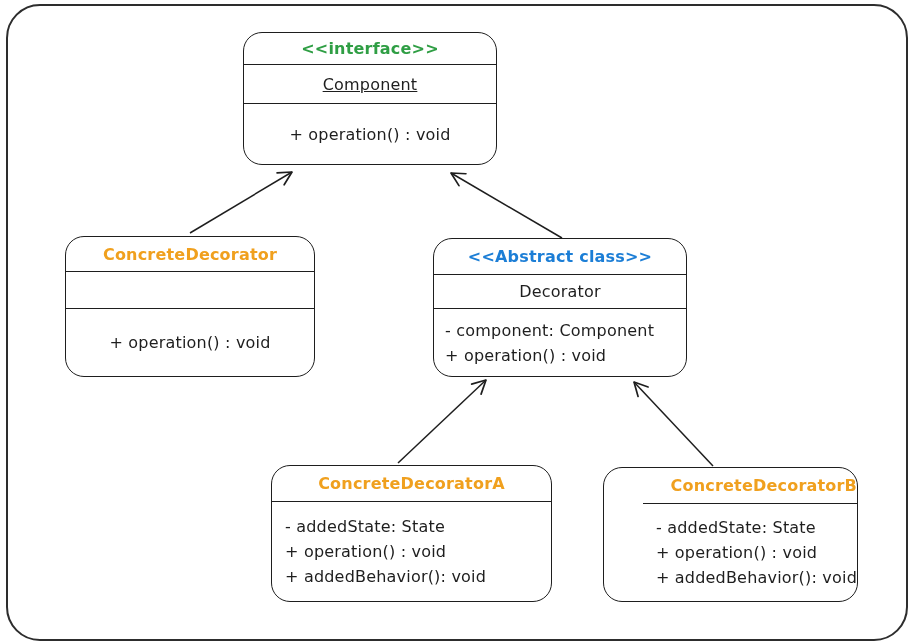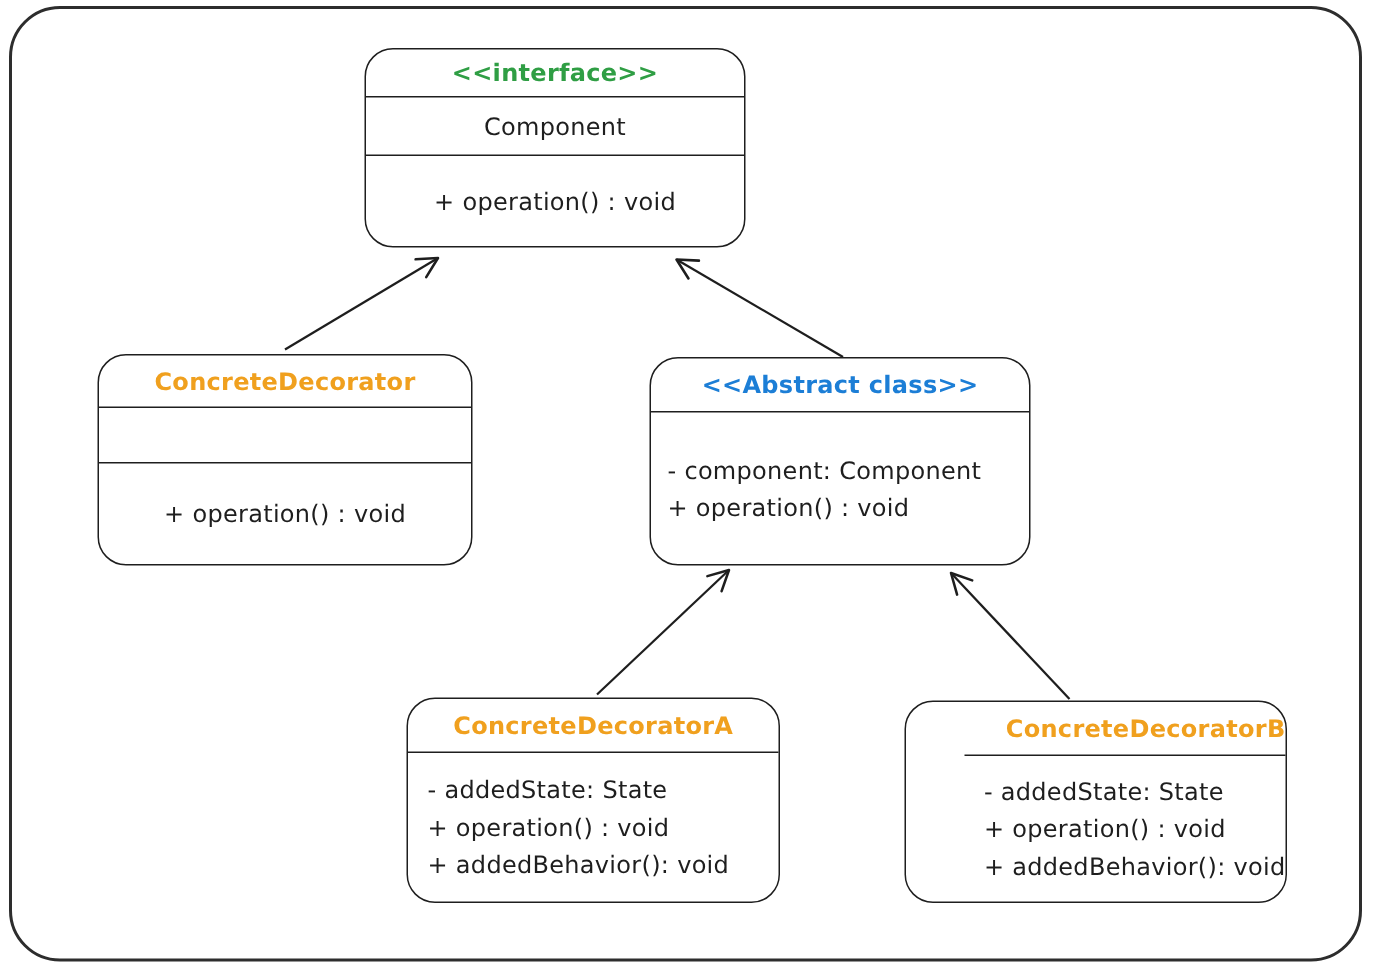--- a/index.html
+++ b/index.html
@@ -70,21 +70,21 @@
     <line x1="190" y1="233" x2="292" y2="172" stroke="#1e1e1e" stroke-width="1.5" marker-end="url(#openArrow)"></line>
     <line x1="562" y1="238" x2="451" y2="173" stroke="#1e1e1e" stroke-width="1.5" marker-end="url(#openArrow)"></line>
     <line x1="398" y1="463" x2="486" y2="380" stroke="#1e1e1e" stroke-width="1.5" marker-end="url(#openArrow)"></line>
     <line x1="713" y1="466" x2="634" y2="382" stroke="#1e1e1e" stroke-width="1.5" marker-end="url(#openArrow)"></line>
   </svg>
 
   <div class="uml-box" style="left:243px; top:32px; width:254px; height:133px;">
     <div class="sec title" style="height:31px;">
       <span style="color: rgb(47, 158, 68);">&lt;&lt;interface&gt;&gt;</span>
     </div>
-    <div class="sec" style="height:39px;">
+    <div class="sec" style="height:39px;text-decoration:underline;">
       <span>Component</span>
     </div>
     <div class="sec" style="flex:1;">
       <span>+ operation() : void</span>
     </div>
   </div>
 
   <div class="uml-box" style="left:65px; top:236px; width:250px; height:141px;justify-content:flex-end;">
     <div class="sec title" style="height:34px;">
       <span style="color: rgb(240, 160, 30);">ConcreteDecorator</span>
@@ -92,27 +92,30 @@
     <div class="sec" style="height:37px;"></div>
     <div class="sec" style="flex:1;">
       <span>+ operation() : void</span>
     </div>
   </div>
 
   <div class="uml-box" style="left:433px; top:238px; width:254px; height:139px;">
     <div class="sec title" style="height:35px;">
       <span style="color: rgb(28, 126, 214);">&lt;&lt;Abstract class&gt;&gt;</span>
     </div>
+    <div class="sec" style="height:34px;">
+      <span>Decorator</span>
+    </div>
     <div class="sec members-left" style="flex:1; padding-left:11px;">
       <span>- component: Component</span>
       <span>+ operation() : void</span>
     </div>
   </div>
 
-  <div class="uml-box" style="left:271px; top:465px; width:249px; height:137px;">
+  <div class="uml-box" style="left:271px; top:465px; width:281px; height:137px;">
     <div class="sec title" style="height:35px;">
       <span style="color: rgb(240, 160, 30);">ConcreteDecoratorA</span>
     </div>
     <div class="sec members-left" style="flex:1;">
       <span>- addedState: State</span>
       <span>+ operation() : void</span>
       <span>+ addedBehavior(): void</span>
     </div>
   </div>
 

